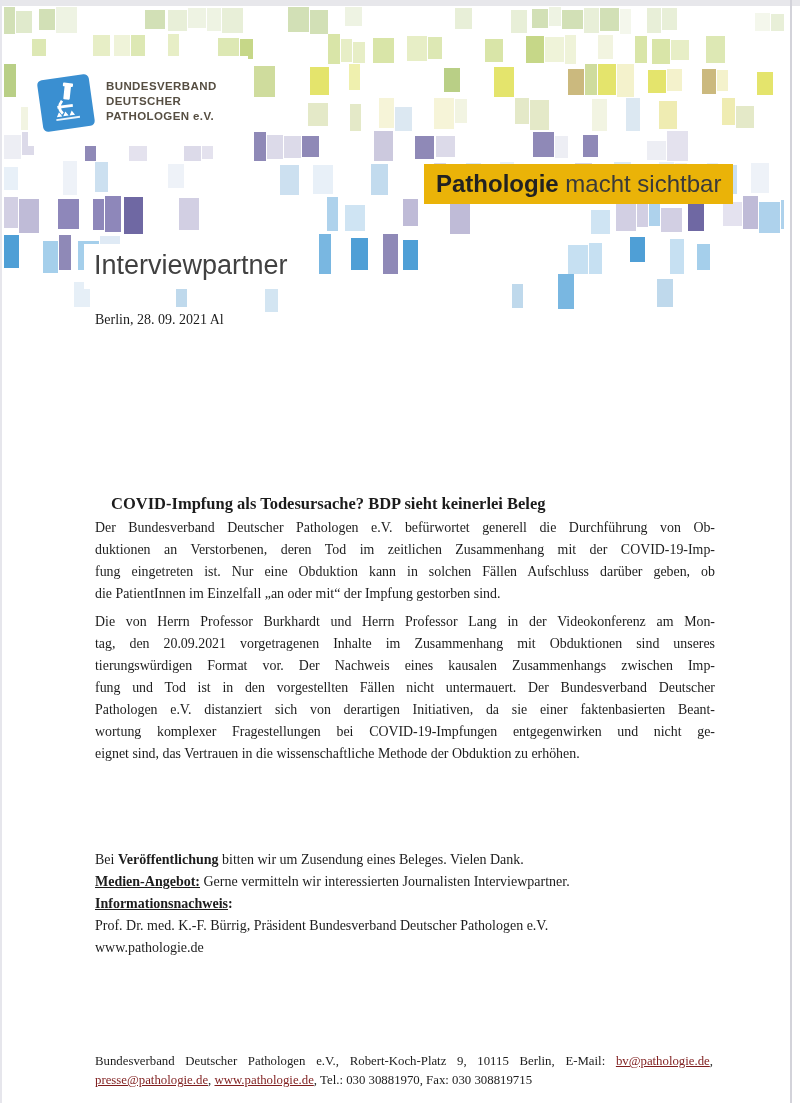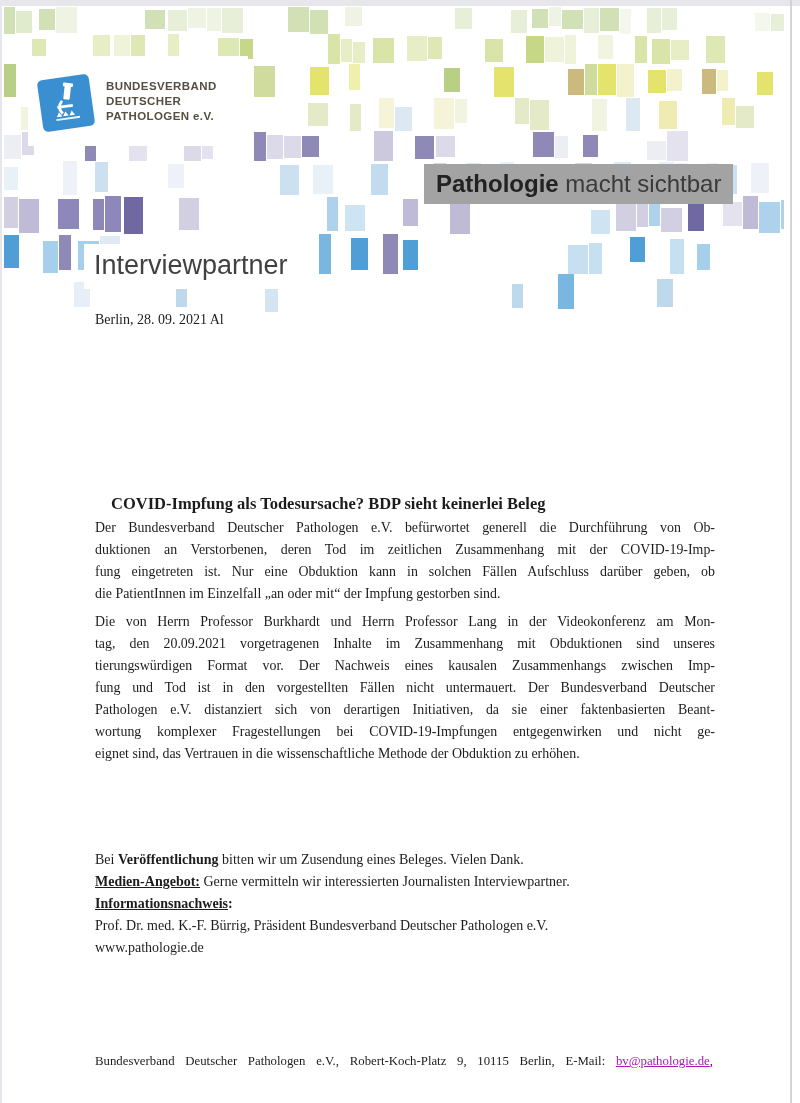--- a/index.html
+++ b/index.html
@@ -12,41 +12,41 @@
   .tile{position:absolute;}
 
   .logo{position:absolute;left:28px;top:56px;width:220px;height:90px;background:#ffffff;
         display:flex;align-items:center;}
   .logo-square{width:52px;height:52px;background:#3a8fd1;border-radius:5px;
         transform:rotate(-8deg);margin:4px 14px 0 12px;flex:0 0 auto;
         display:flex;align-items:center;justify-content:center;}
   .logo-text{font-family:"Liberation Sans", sans-serif;font-weight:bold;font-size:11.5px;
         line-height:15px;color:#564e42;letter-spacing:0.4px;}
 
-  .tagline{position:absolute;left:424px;top:164px;background:#a3a3a3;padding:6px 12px;
+  .tagline{position:absolute;left:424px;top:164px;background:#eab308;padding:6px 12px;
         font-family:"Liberation Sans", sans-serif;font-size:24px;color:#3a3a3a;white-space:nowrap;}
   .tagline .b{font-weight:bold;color:#222222;}
 
   .doctype{position:absolute;left:84px;top:244px;margin:0;background:#ffffff;padding:6px 14px 8px 10px;
         font-family:"Liberation Sans", sans-serif;font-weight:400;font-size:27px;color:#414141;}
 
   .dateline{position:absolute;left:95px;top:312px;font-size:14px;}
 
   .title{position:absolute;left:95px;top:478px;margin:16px;font-size:16.5px;font-weight:bold;}
 
   .para{position:absolute;left:95px;width:620px;font-size:13.9px;line-height:22px;}
   #para1{top:517px;}
   #para2{top:611px;}
   .jline{text-align:justify;text-align-last:justify;white-space:nowrap;}
   .jline.last{text-align-last:left;}
 
   .media{position:absolute;left:95px;top:849px;width:620px;font-size:14px;line-height:22px;}
 
   .footer{position:absolute;left:95px;top:1052px;width:618px;font-size:12.8px;line-height:19px;}
-  .link{color:#a21caf;text-decoration:underline;cursor:pointer;}
+  .link{color:#7f1d1d;text-decoration:underline;cursor:pointer;}
 </style>
 </head>
 <body>
 
 <div class="page">
   <div id="mosaic">
       <div class="tile" style="left: 4px; top: 7px; width: 11px; height: 27px; background: rgb(210, 224, 182);"></div>
       <div class="tile" style="left: 16px; top: 11px; width: 16px; height: 22px; background: rgb(224, 234, 204);"></div>
       <div class="tile" style="left: 39px; top: 9px; width: 16px; height: 21px; background: rgb(210, 224, 182);"></div>
       <div class="tile" style="left: 56px; top: 7px; width: 21px; height: 26px; background: rgb(238, 243, 227);"></div>
@@ -263,14 +263,15 @@
   <div class="media">
       <div><span>Bei </span><span style="font-weight: bold;">Veröffentlichung</span><span> bitten wir um Zusendung eines Beleges. Vielen Dank.</span></div>
       <div><span style="font-weight: bold; text-decoration: underline;">Medien-Angebot:</span><span> Gerne vermitteln wir interessierten Journalisten Interviewpartner.</span></div>
       <div><span style="font-weight: bold; text-decoration: underline;">Informationsnachweis</span><span style="font-weight: bold;">:</span></div>
       <div><span>Prof. Dr. med. K.-F. Bürrig, Präsident Bundesverband Deutscher Pathologen e.V.</span></div>
       <div><span>www.pathologie.de</span></div>
     </div>
 
   <div class="footer">
       <div class="jline"><span>Bundesverband Deutscher Pathologen e.V., Robert-Koch-Platz 9, 10115 Berlin, E-Mail: </span><span class="link">bv@pathologie.de</span><span>,</span></div>
+      <div class="jline last"><span class="link">presse@pathologie.de</span><span>, </span><span class="link">www.pathologie.de</span><span>, Tel.: 030 30881970, Fax: 030 308819715</span></div>
     </div>
 </div>
 
 </body></html>

